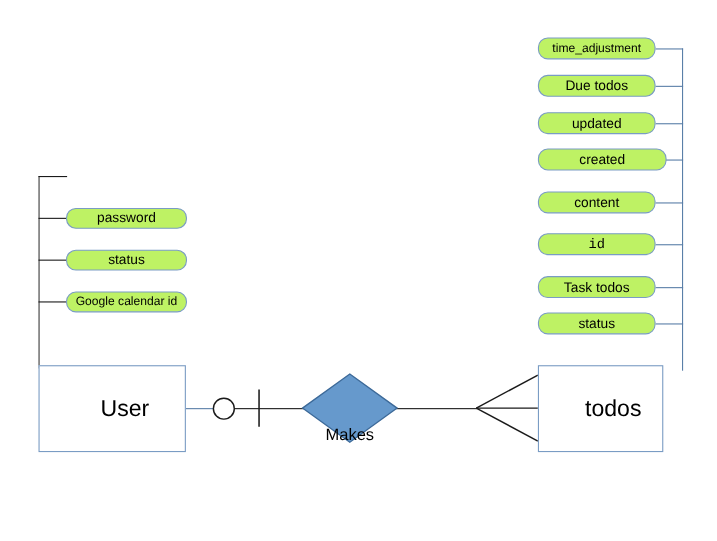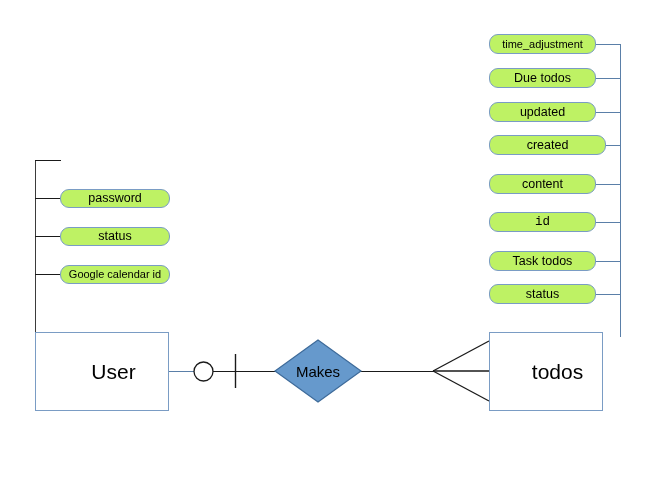--- a/index.html
+++ b/index.html
@@ -61,21 +61,21 @@
   .vline {
     position: absolute;
     width: 0;
     border-left: 1px solid #5a7fa8;
   }
 
   
   .diamond-wrap {
     position: absolute;
     display: flex;
-    align-items: center;
+    align-items: flex-end;
     justify-content: center;
   }
   .diamond-wrap svg { display: block; }
   .diamond-label {
     position: absolute;
     width: 100%;
     text-align: center;
     font-size: 15px;
     color: #000000;
     pointer-events: none;

